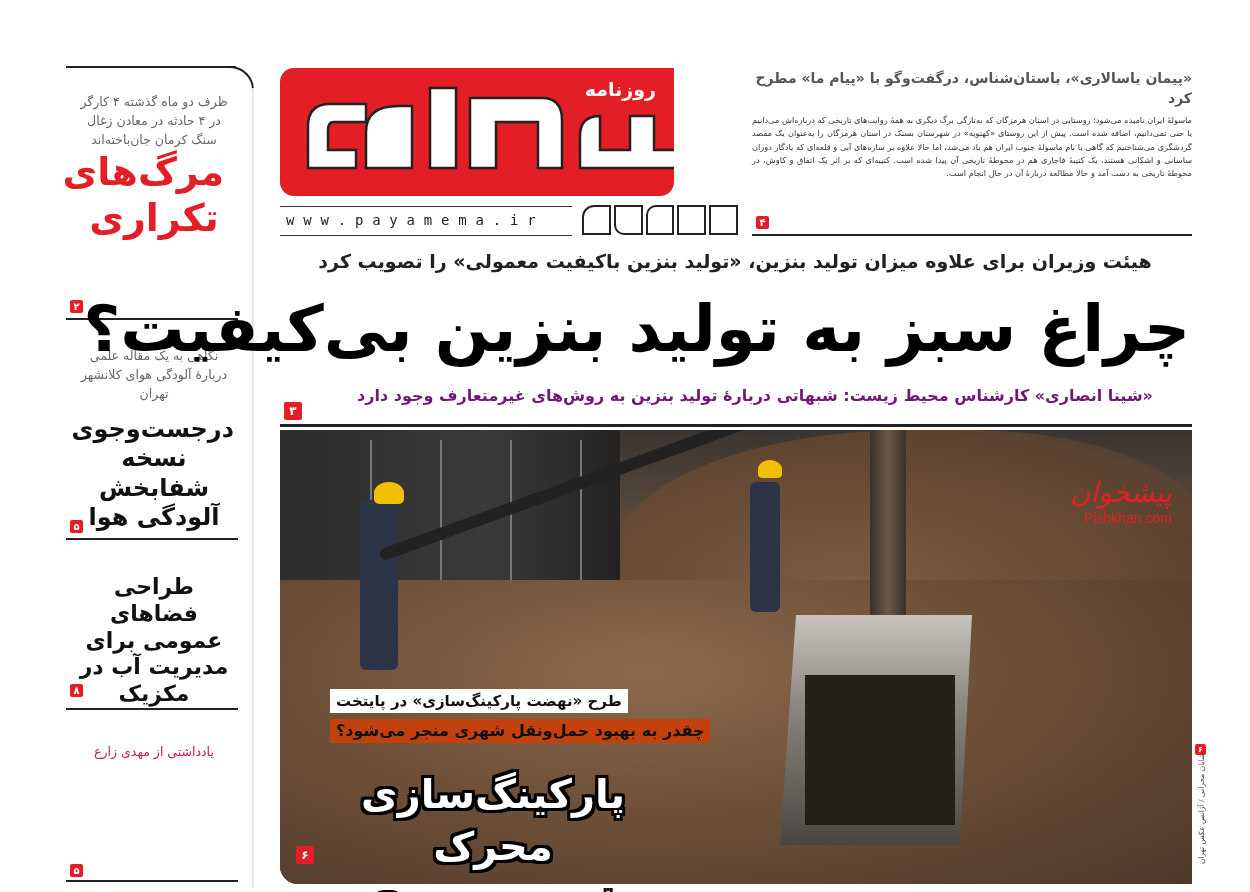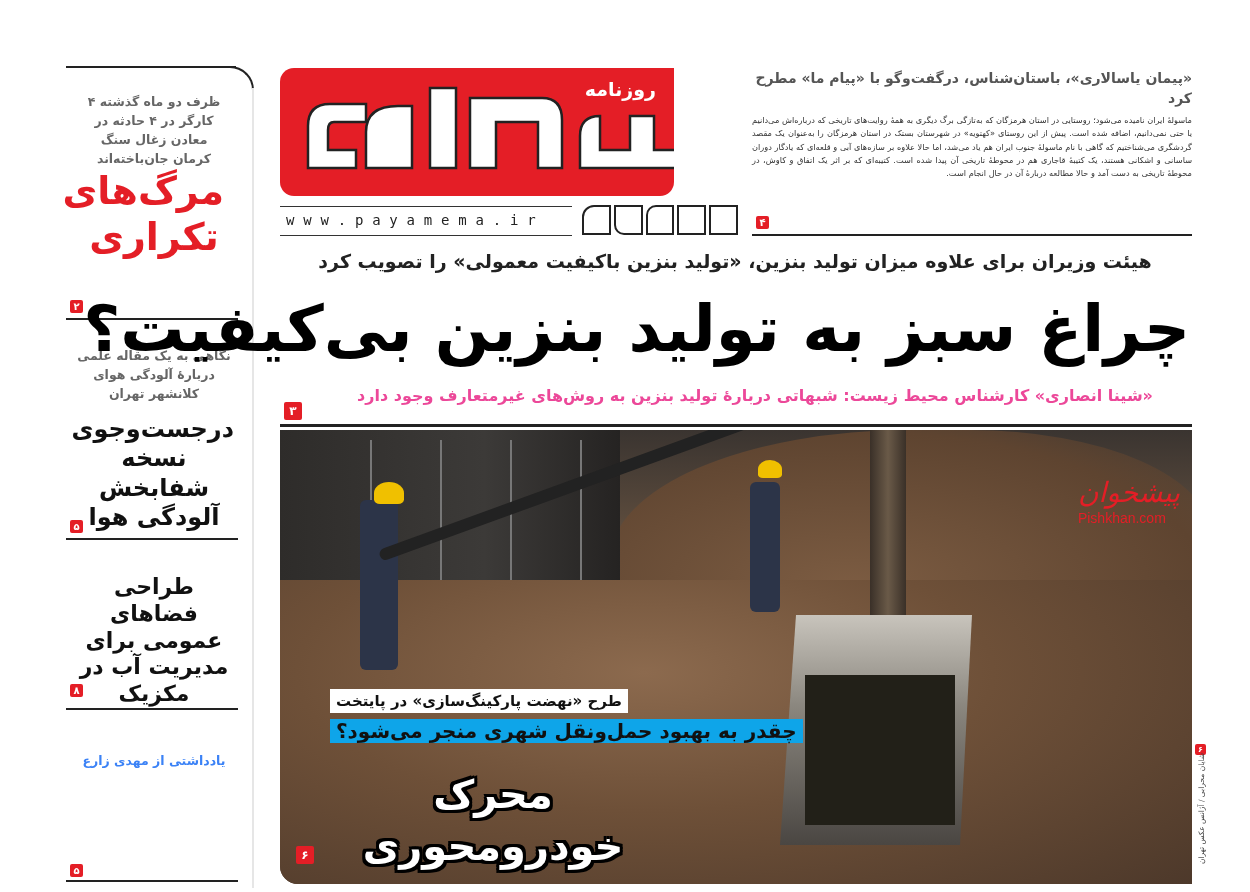--- a/index.html
+++ b/index.html
@@ -7,21 +7,21 @@
          font-family:"DejaVu Sans", sans-serif; color:#111; direction:rtl; }
   .abs { position:absolute; }
 
   
   .leftcol { left:66px; top:66px; width:188px; height:826px; }
   .leftcol .topline { position:absolute; left:0; top:0; width:170px; height:2px; background:#222; }
   .leftcol .topcurve { position:absolute; right:0; top:0; width:24px; height:24px;
         border-top:2px solid #222; border-right:2px solid #222; border-top-right-radius:24px; }
   .leftcol .rightline { position:absolute; right:0; top:22px; width:2px; height:800px; background:#e6e6e6; }
   .lbox { position:absolute; left:0; width:176px; text-align:center; }
-  .lbox .kicker { font-size:12.5px; font-weight:bold; color:#666; line-height:19px; }
+  .lbox .kicker { font-size:12.5px; font-weight:normal; color:#666; line-height:19px; }
   .lbox .head { font-weight:bold; line-height:1.22; color:#111; }
   .lbox .head.red { color:#e41e26; }
   .lbox .sep { position:absolute; left:0; width:172px; height:2px; background:#222; }
   .pgbadge { display:inline-block; width:13px; height:13px; background:#e41e26; color:#fff;
         font-size:10px; line-height:13px; text-align:center; font-weight:bold; border-radius:2px; }
   .lbox .pg { position:absolute; left:4px; }
 
   
   .mast { left:280px; top:68px; width:394px; height:128px; background:#e41e26;
           border-radius:14px 0 14px 14px; overflow:hidden; }
@@ -42,21 +42,21 @@
   .trs .kicker { font-size:14px; font-weight:bold; color:#555; text-align:right; line-height:20px; }
   .trs .title { font-size:20px; font-weight:bold; color:#111; text-align:right; line-height:32px; margin-top:2px; }
   .trs .body { font-size:8.2px; color:#333; text-align:justify; line-height:13.3px; margin-top:6px; }
   .trs .pg { position:absolute; left:4px; top:148px; }
   .trs .bline { position:absolute; left:0; top:166px; width:440px; height:2px; background:#222; }
 
   
   .sup { left:280px; top:250px; width:910px; text-align:center; font-size:19px; font-weight:bold; color:#222; }
   .headline { left:280px; top:284px; width:910px; text-align:center; font-size:64px; font-weight:bold;
               color:#000; letter-spacing:-1px; line-height:90px; white-space:nowrap; }
-  .sub { left:320px; top:386px; width:870px; text-align:center; font-size:16px; font-weight:bold; color:#ec4899; }
+  .sub { left:320px; top:386px; width:870px; text-align:center; font-size:16px; font-weight:bold; color:#701a75; }
   .pg3 { left:284px; top:402px; }
   .mainline { left:280px; top:424px; width:912px; height:3px; background:#222; }
 
   
   .photo { left:280px; top:430px; width:912px; height:454px; border-radius:0 0 0 18px; overflow:hidden;
            background:linear-gradient(180deg,#3a3430 0%, #5a4a3c 20%, #7a5c45 40%, #6e5240 65%, #4e3c30 100%); }
   .photo .wall { position:absolute; left:0; top:0; width:340px; height:170px;
            background:linear-gradient(90deg,#2e2c2a,#3c3a38 60%,#252322); }
   .photo .scaff { position:absolute; top:10px; width:2px; height:150px; background:#777; }
   .photo .mound1 { position:absolute; left:0; top:150px; width:912px; height:310px;
@@ -65,30 +65,30 @@
            background:radial-gradient(ellipse at 40% 60%, #7c5c42 0%, #5e4430 70%, transparent 100%); }
   .photo .pipe { position:absolute; left:100px; top:120px; width:440px; height:12px; background:#222;
            transform:rotate(-20deg); transform-origin:left center; border-radius:6px; }
   .photo .worker { position:absolute; background:#2c3448; border-radius:6px; }
   .photo .helmet { position:absolute; background:#f0c000; border-radius:50% 50% 20% 20%; }
   .photo .arm { position:absolute; left:590px; top:0; width:36px; height:200px;
            background:linear-gradient(90deg,#3a3028,#6a5a48,#3a3028); }
   .photo .bucket { position:absolute; left:500px; top:185px; width:200px; height:230px;
            background:linear-gradient(180deg,#c8c4bc,#8a867e 40%,#4a4642); clip-path:polygon(8% 0,96% 0,90% 100%,0 100%); }
   .photo .bucket .inner { position:absolute; left:25px; top:60px; width:150px; height:150px; background:#222018; }
-  .wm { position:absolute; right:12px; top:46px; text-align:left; color:#e41e26; }
+  .wm { position:absolute; right:20px; top:46px; text-align:right; color:#e41e26; }
   .wm .fa { font-family:"DejaVu Serif", serif; font-size:28px; font-style:italic; line-height:34px; }
   .wm .en { font-family:"Liberation Sans", sans-serif; font-size:14px; direction:ltr; }
   .credit { left:1194px; top:742px; width:14px; height:140px; }
   .credit .txt { position:absolute; left:-58px; top:62px; width:130px; transform:rotate(-90deg);
                  font-size:7.5px; color:#444; white-space:nowrap; text-align:center; }
   .credit .b { position:absolute; left:1px; top:2px; }
 
   .cap1 { left:330px; top:689px; background:#fff; padding:0 6px; font-size:15px; font-weight:bold; color:#111; line-height:24px; }
-  .cap2 { left:330px; top:719px; background:#0ea5e9; padding:0 6px; font-size:20px; font-weight:bold; color:#111; line-height:24px; }
+  .cap2 { left:330px; top:719px; background:#c2410c; padding:0 6px; font-size:16px; font-weight:bold; color:#111; line-height:24px; }
   .photohead { left:318px; top:768px; width:350px; text-align:center; font-size:40px; font-weight:bold; color:#fff;
                line-height:52px;
                text-shadow: -3px -3px 0 #000, 3px -3px 0 #000, -3px 3px 0 #000, 3px 3px 0 #000, 0 3px 0 #000, 0 -3px 0 #000, 3px 0 0 #000, -3px 0 0 #000; }
   .pg6 { left:296px; top:846px; }
 </style>
 </head>
 <body>
 
 <div class="abs leftcol">
   <div class="topline"></div>
@@ -115,21 +115,21 @@
 
   <div class="lbox" style="top:508px;">
     <div class="head" style="font-size:22px; padding:0 10px;">طراحی فضاهای عمومی برای مدیریت آب در مکزیک</div>
     <span class="pgbadge pg" style="top:110px;">۸</span>
   </div>
   <div class="lbox" style="top:642px;">
       <div class="sep"></div>
     </div>
 
   <div class="lbox" style="top:664px;">
-    <div class="kicker" style="margin-top:21px; font-weight:bold; color:#3b82f6;">یادداشتی از مهدی زارع</div>
+    <div class="kicker" style="margin-top:12px; font-weight:normal; color:#be185d;">یادداشتی از مهدی زارع</div>
     <span class="pgbadge pg" style="top:134px;">۵</span>
   </div>
   <div class="lbox" style="top:814px;">
       <div class="sep"></div>
     </div>
 </div>
 
 <div class="abs mast">
   <svg class="logo" viewBox="0 0 420 100">
     <g fill="#fff" stroke="#222" stroke-width="2.5">
@@ -191,15 +191,16 @@
   </div>
 </div>
 <div class="abs credit">
   <span class="pgbadge b" style="width:11px;height:11px;line-height:11px;font-size:8px;">۶</span>
   <div class="txt">شایان محرابی / آژانس عکس تهران</div>
 </div>
 
 <div class="abs cap1">طرح «نهضت پارکینگ‌سازی» در پایتخت</div>
 <div class="abs cap2">چقدر به بهبود حمل‌ونقل شهری منجر می‌شود؟</div>
 <div class="abs photohead">
+  <div>پارکینگ‌سازی</div>
   <div>محرک خودرومحوری</div>
 </div>
 <span class="abs pgbadge pg6" style="width:18px;height:18px;line-height:18px;font-size:12px;">۶</span>
 
 </body></html>

